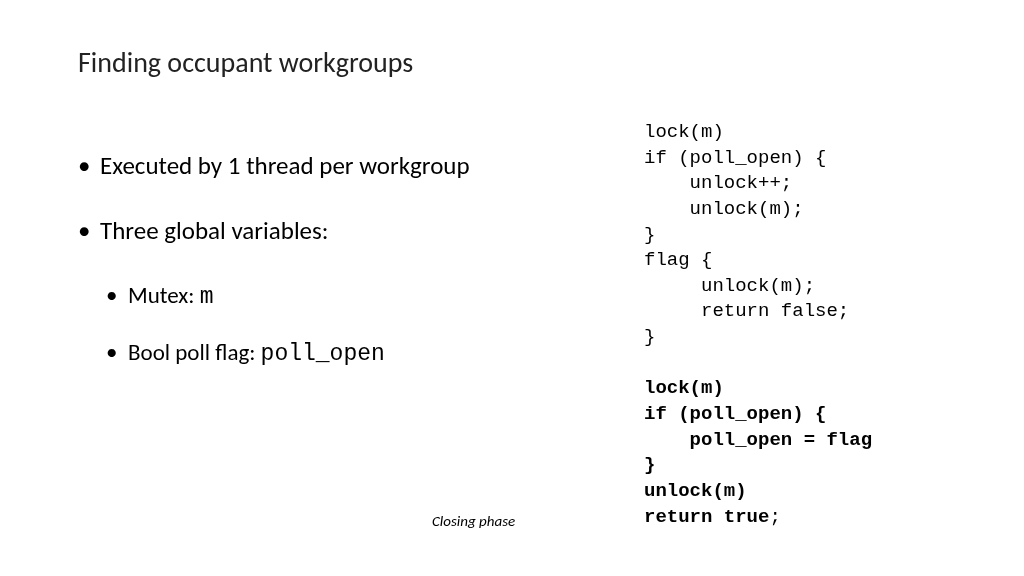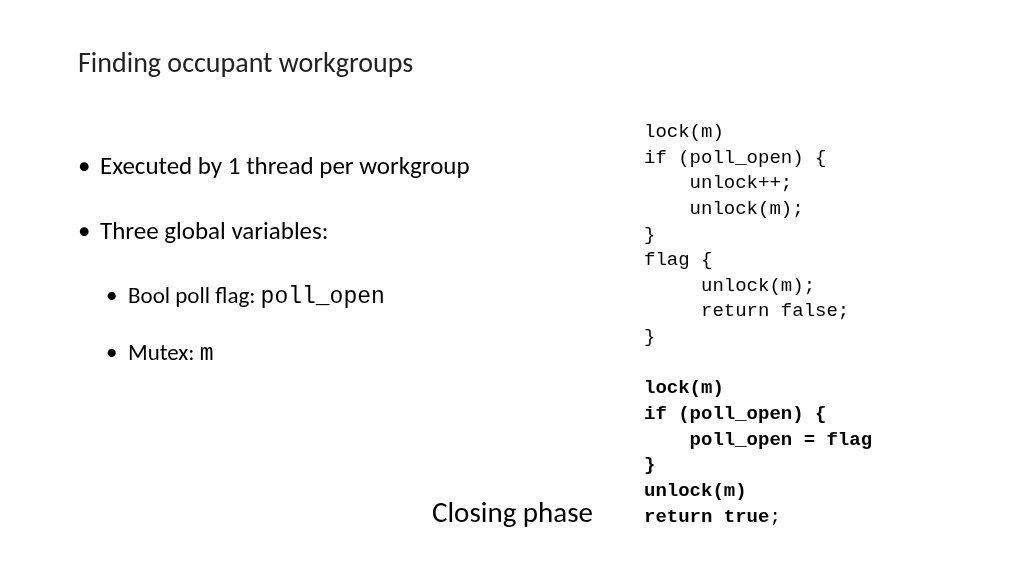--- a/index.html
+++ b/index.html
@@ -41,21 +41,22 @@
     font-style: italic;
     font-size: 23px;
     text-align: center;
     margin-bottom: 8px;
     position: absolute;
     top: 62px;
     right: 60px;
     width: 320px;
   }
   .closing-heading {
-    font-size: 29px;
+    font-style: italic;
+    font-size: 15px;
     position: absolute;
     left: 432px;
     bottom: 46px;
     text-align: center;
   }
   ul { list-style: none; }
   li.bullet-1 {
     font-size: 25px;
     margin-bottom: 34px;
     padding-left: 22px;
@@ -99,24 +100,24 @@
 <div class="slide">
 
   <div class="title">Finding occupant workgroups</div>
 
 
   <div class="left-col">
     <ul>
       <li class="bullet-1">Executed by 1 thread per workgroup</li>
       <li class="bullet-1">Three global variables:</li>
       <li class="bullet-2">
-        <span>Bool poll flag: </span><span class="mono">poll_open</span>
+        <span>Mutex: </span><span class="mono">m</span>
       </li>
       <li class="bullet-2">
-        <span>Mutex: </span><span class="mono">m</span>
+        <span>Bool poll flag: </span><span class="mono">poll_open</span>
       </li>
     </ul>
   </div>
 
   <div class="right-col">
     <div class="code"><span>lock(m)</span>
 <span>if (poll_open) {</span>
 <span>    unlock++;</span>
 <span>    unlock(m);</span>
 <span>}</span>

